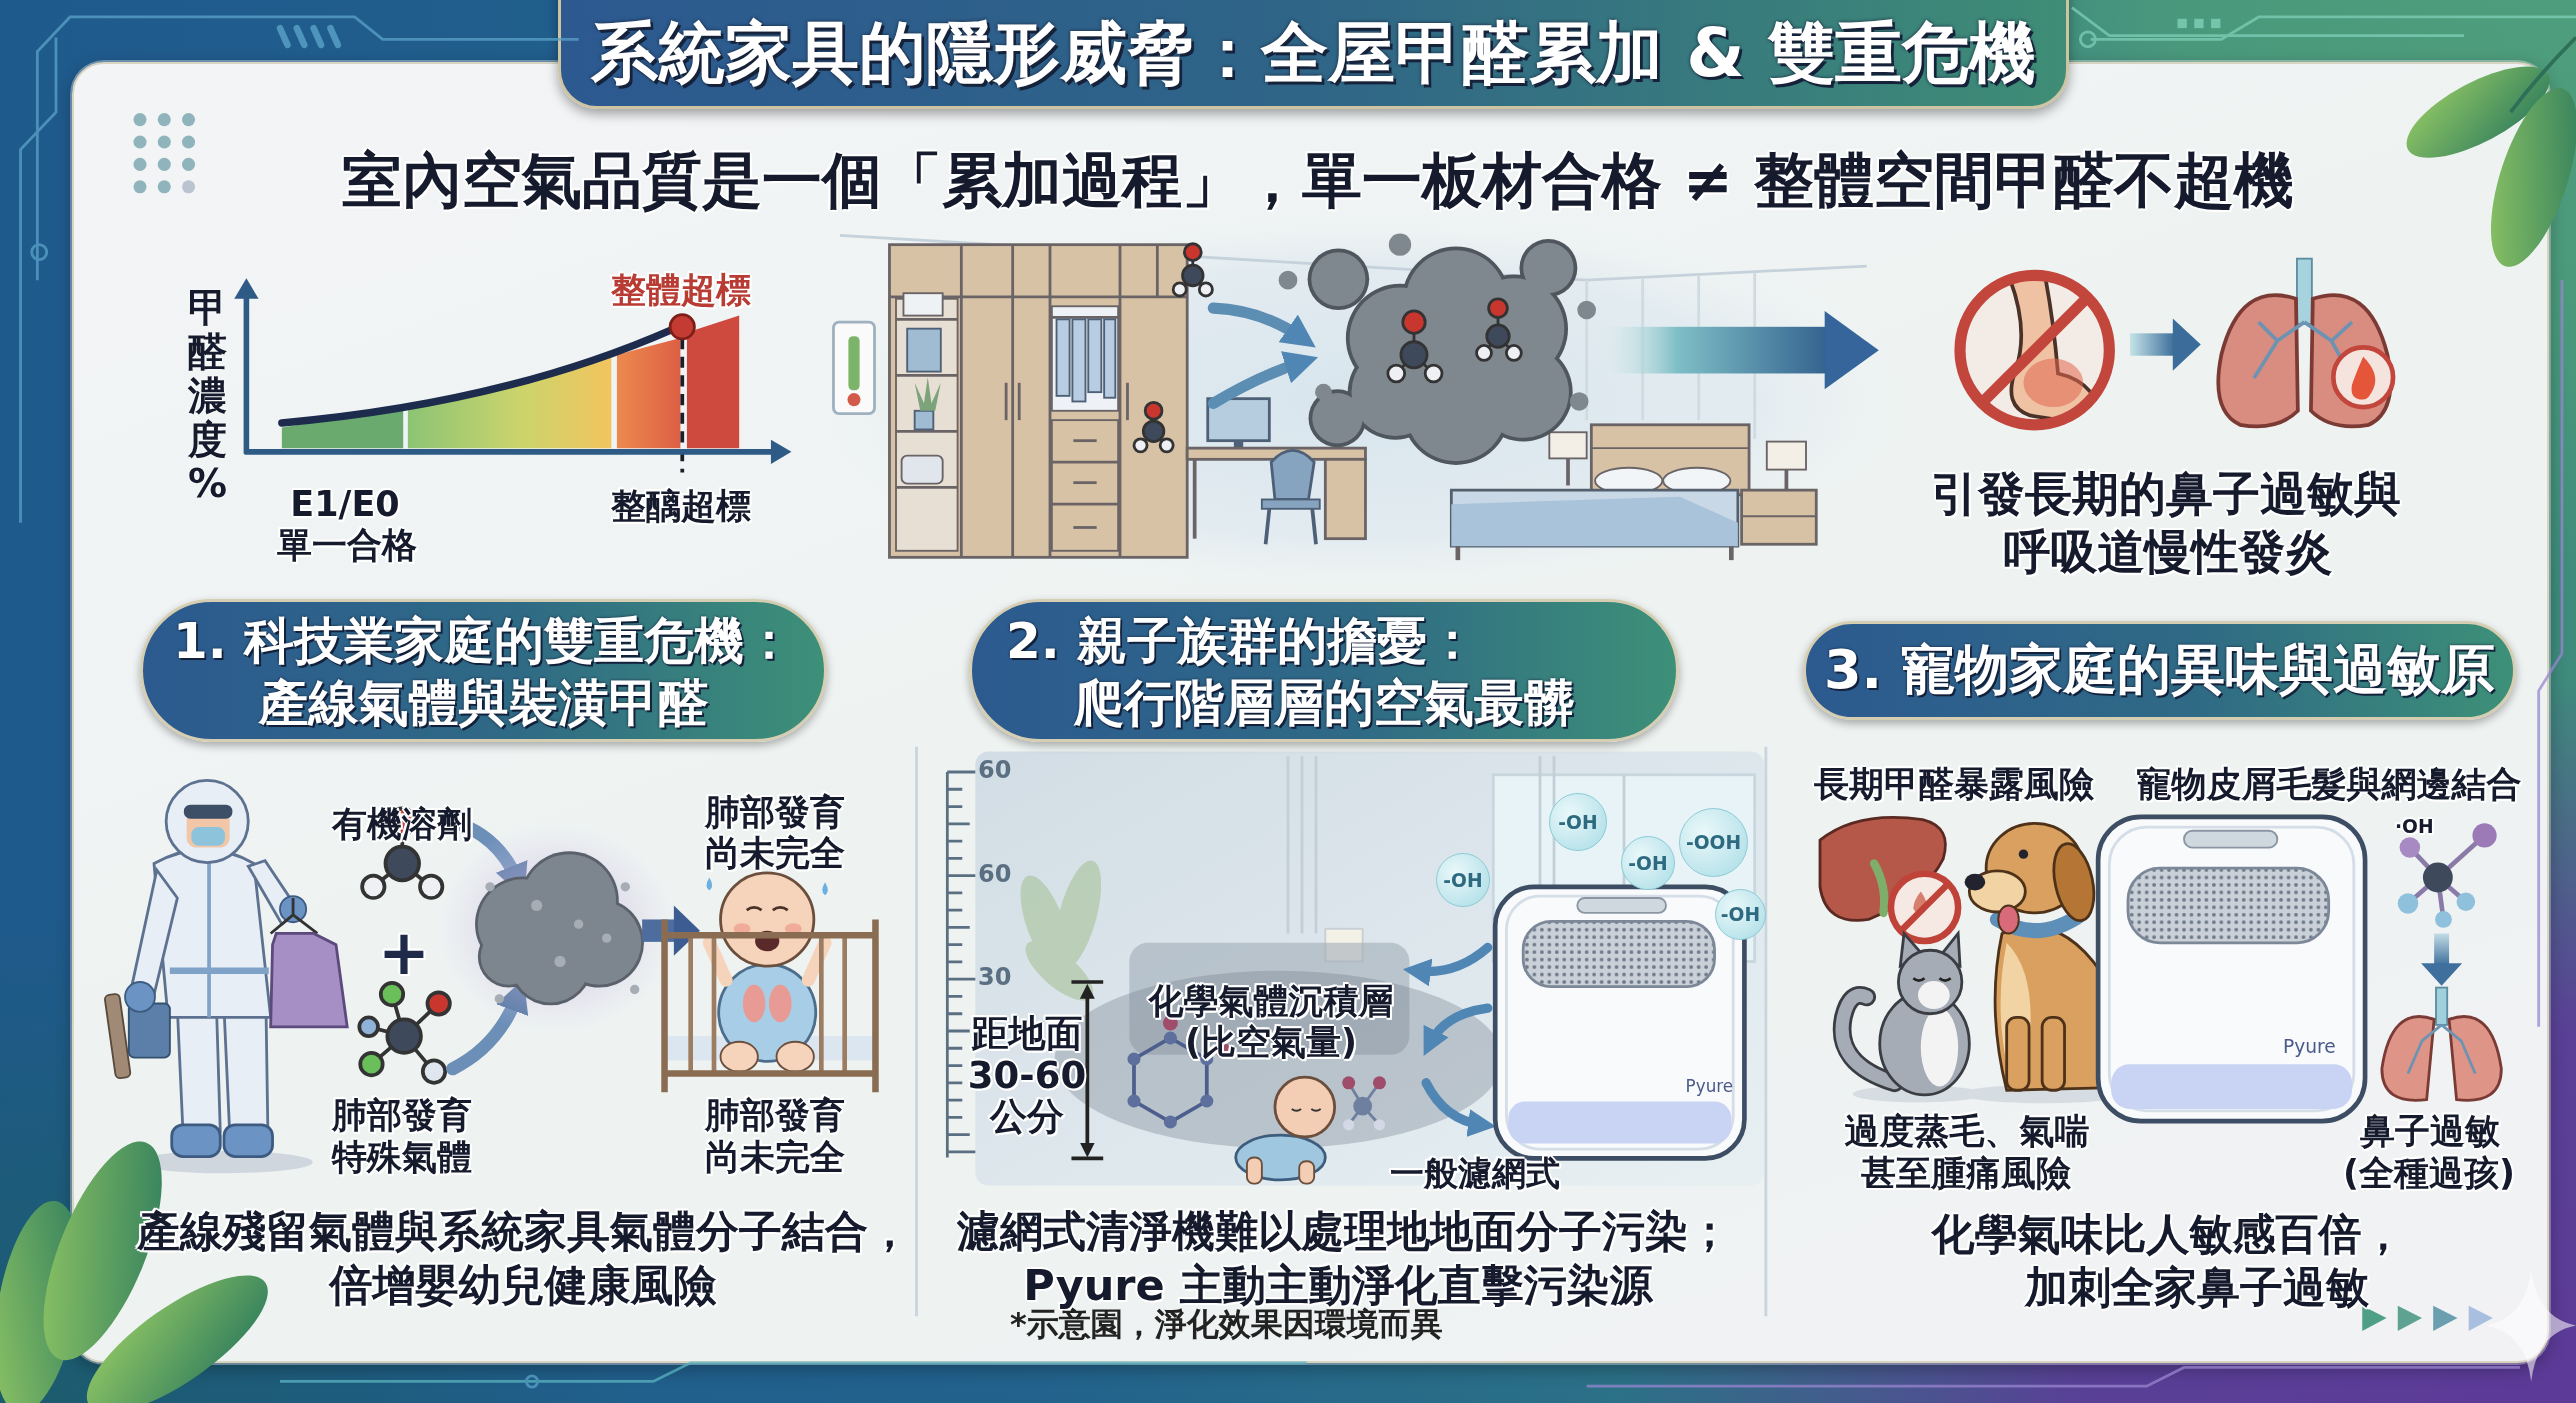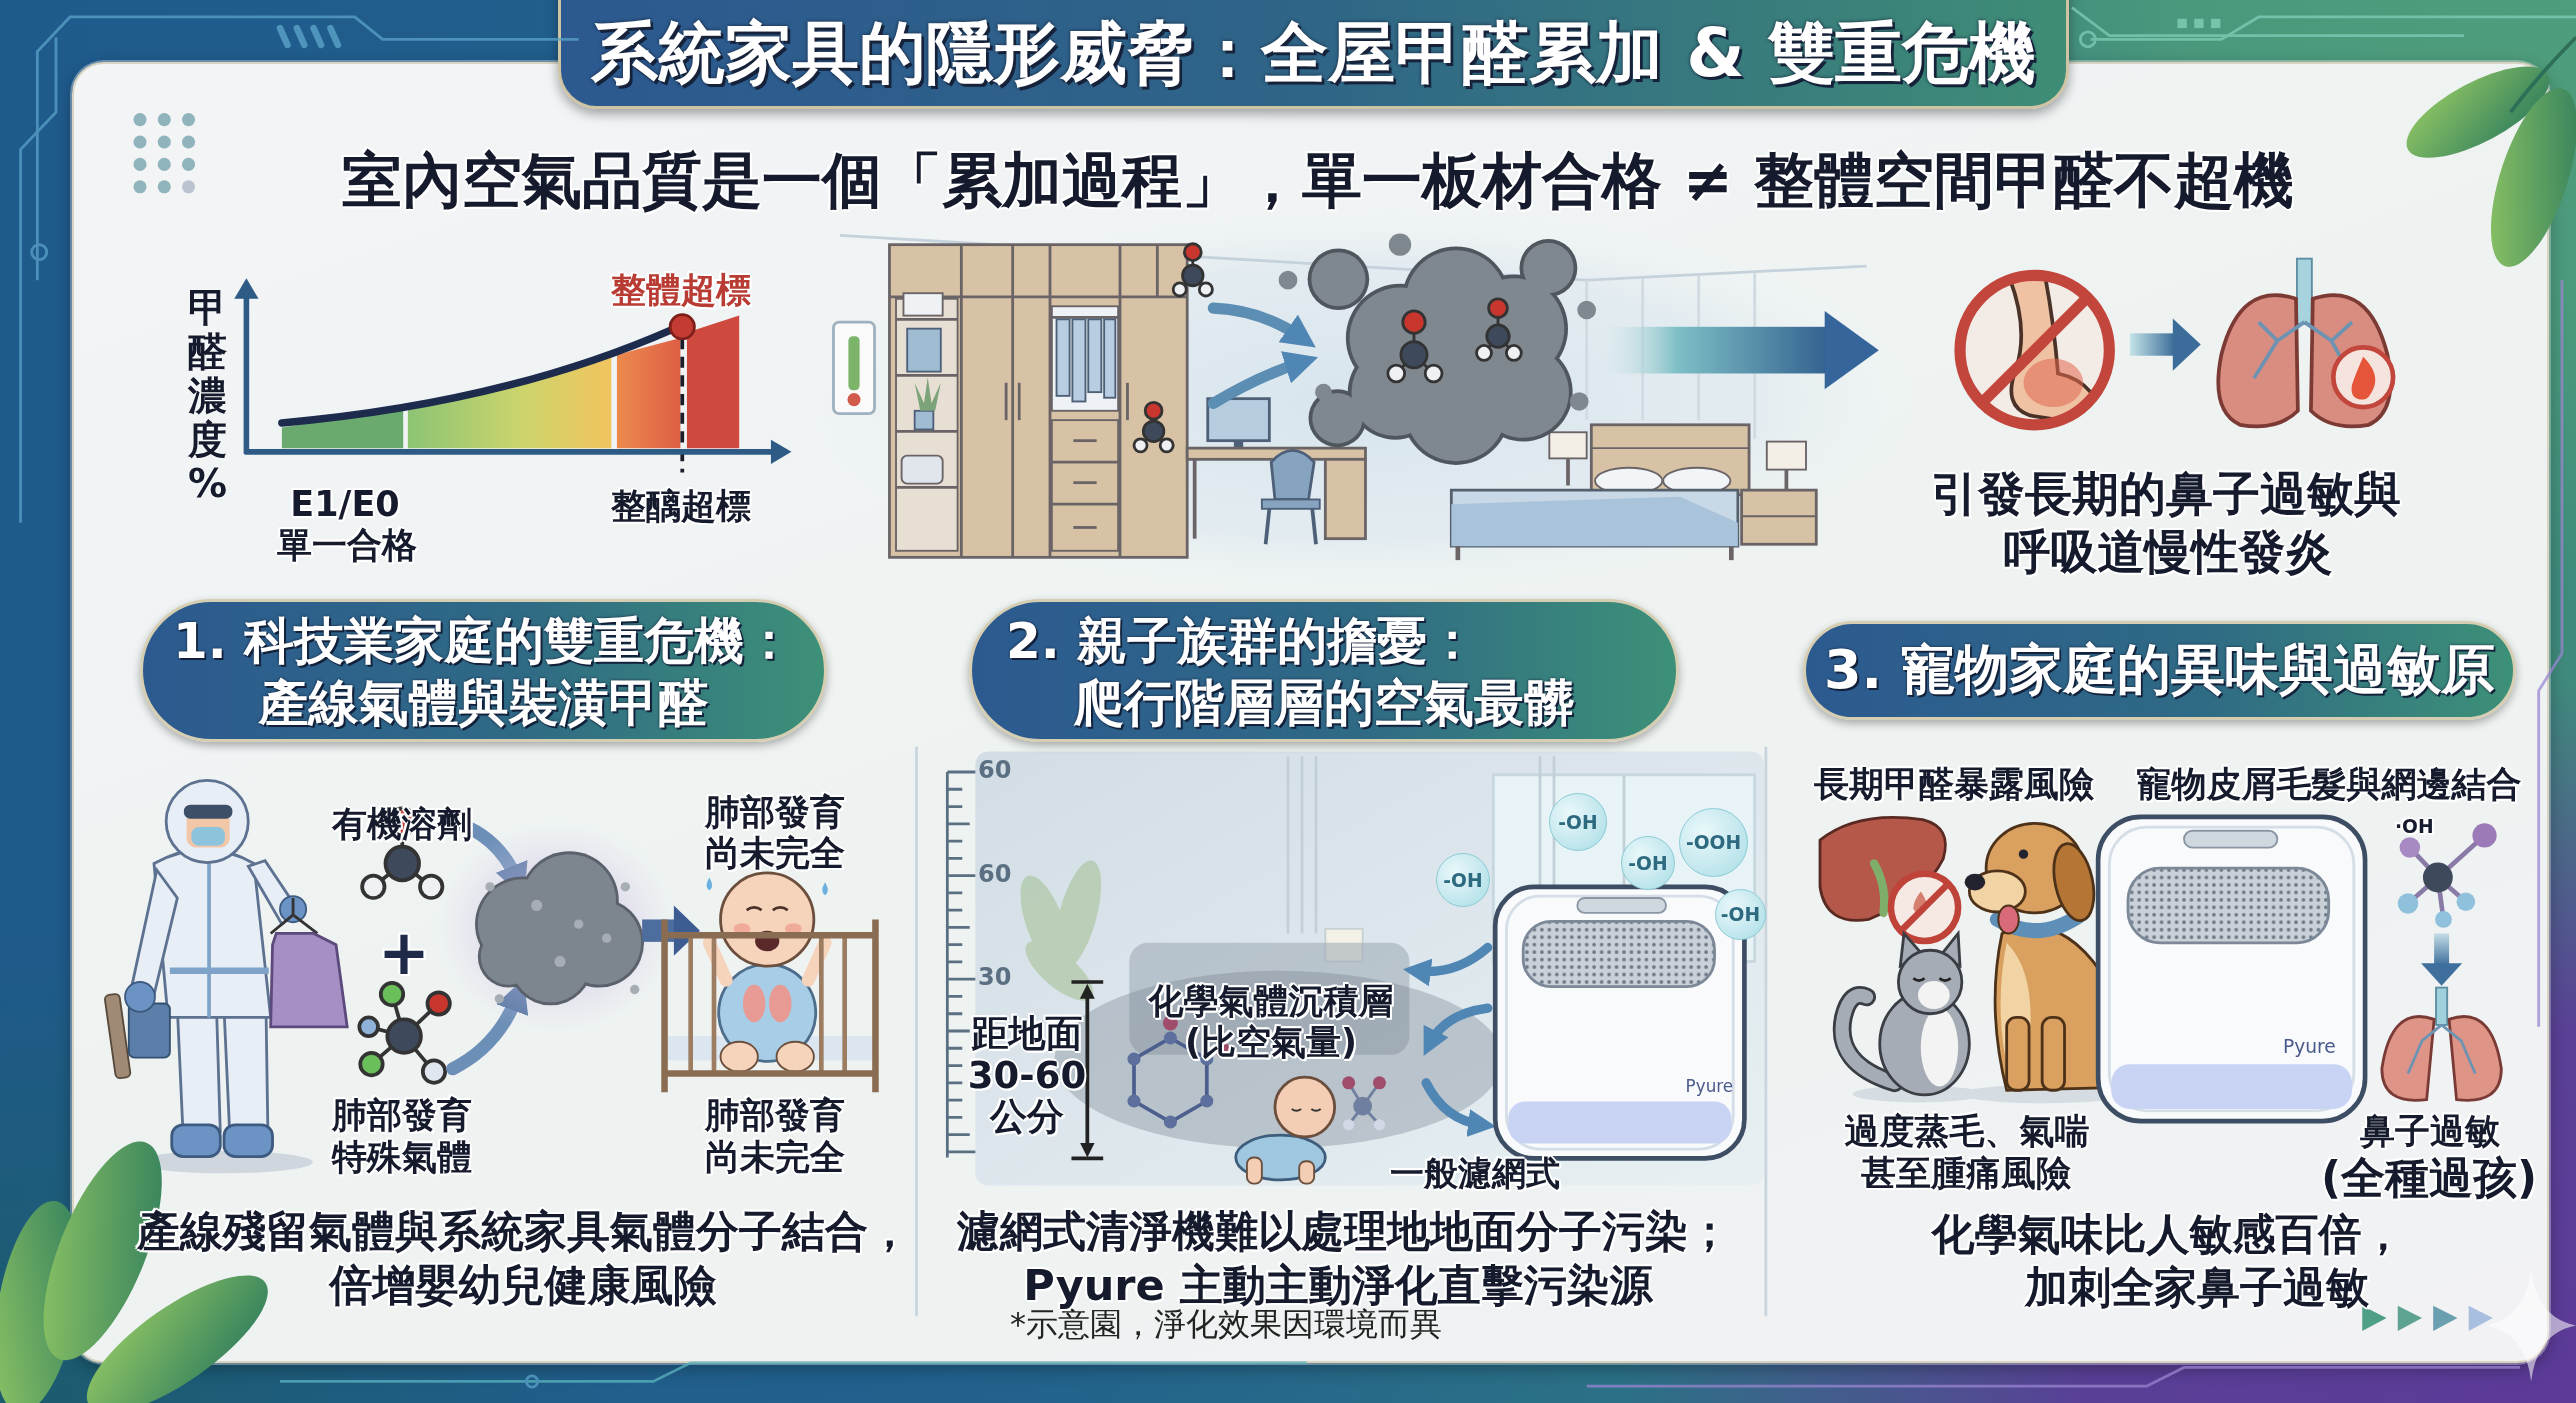--- a/index.html
+++ b/index.html
@@ -45,21 +45,21 @@
   .pill-text{
     position:absolute;left:0;right:0;text-align:center;white-space:nowrap;color:#fff;font-weight:bold;
     text-shadow:1.9px 1.9px 0 #12203a,0 0 2.8px #12203a;
   }
   .bubble{
     position:absolute;border-radius:50%;
     background:radial-gradient(circle at 35% 35%,#eaf8fa,#a8dce5);
     border:1.9px solid #8ccbd6;color:#2d6a80;font-weight:bold;font-size:18.7px;
     display:flex;align-items:center;justify-content:center;text-align:center;
   }
-  .note{position:absolute;left:1010px;top:1303px;font-size:32px;color:#222;white-space:nowrap;}
+  .note{position:absolute;left:1010px;top:1303px;font-size:32px;color:#222;white-space:nowrap;font-weight:bold;}
   .tick{position:absolute;font-size:24px;color:#5b6f82;font-weight:bold;}
 </style>
 </head>
 <body>
 
 <div id="canvas">
 
   <div class="panel"></div>
 
   <div class="banner">
@@ -682,18 +682,18 @@
 
   <div class="pill" style="left:1803px;top:621px;width:707px;height:93px;">
     <div class="pill-text" style="top:14px;font-size:54px;line-height:63px">3. 寵物家庭的異味與過敏原</div>
   </div>
   <div class="t c" style="left:1954px;top:752px;font-size:35px">長期甲醛暴露風險</div>
   <div class="t c" style="left:2329px;top:752px;font-size:35px">寵物皮屑毛髮與網邊結合</div>
   <div class="t" style="left:2395px;top:816px;font-size:18.7px">·OH</div>
   <div class="t c" style="left:1967px;top:1099px;font-size:35px">過度蒸毛、氣喘</div>
   <div class="t c" style="left:1966px;top:1141px;font-size:35px">甚至腫痛風險</div>
   <div class="t c" style="left:2430px;top:1099px;font-size:35px">鼻子過敏</div>
-  <div class="t c" style="left:2429px;top:1141px;font-size:44px">(全種過孩)</div>
+  <div class="t c" style="left:2429px;top:1141px;font-size:35px">(全種過孩)</div>
   <div class="t c" style="left:2168px;top:1198px;font-size:43px">化學氣味比人敏感百倍，</div>
   <div class="t c" style="left:2197px;top:1251px;font-size:43px">加刺全家鼻子過敏</div>
 
 </div>
 
 
 </body></html>

